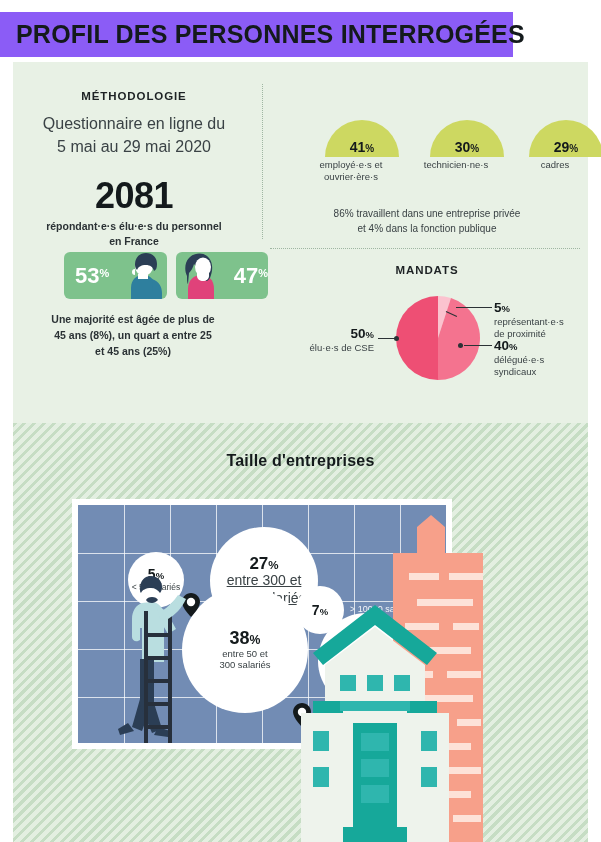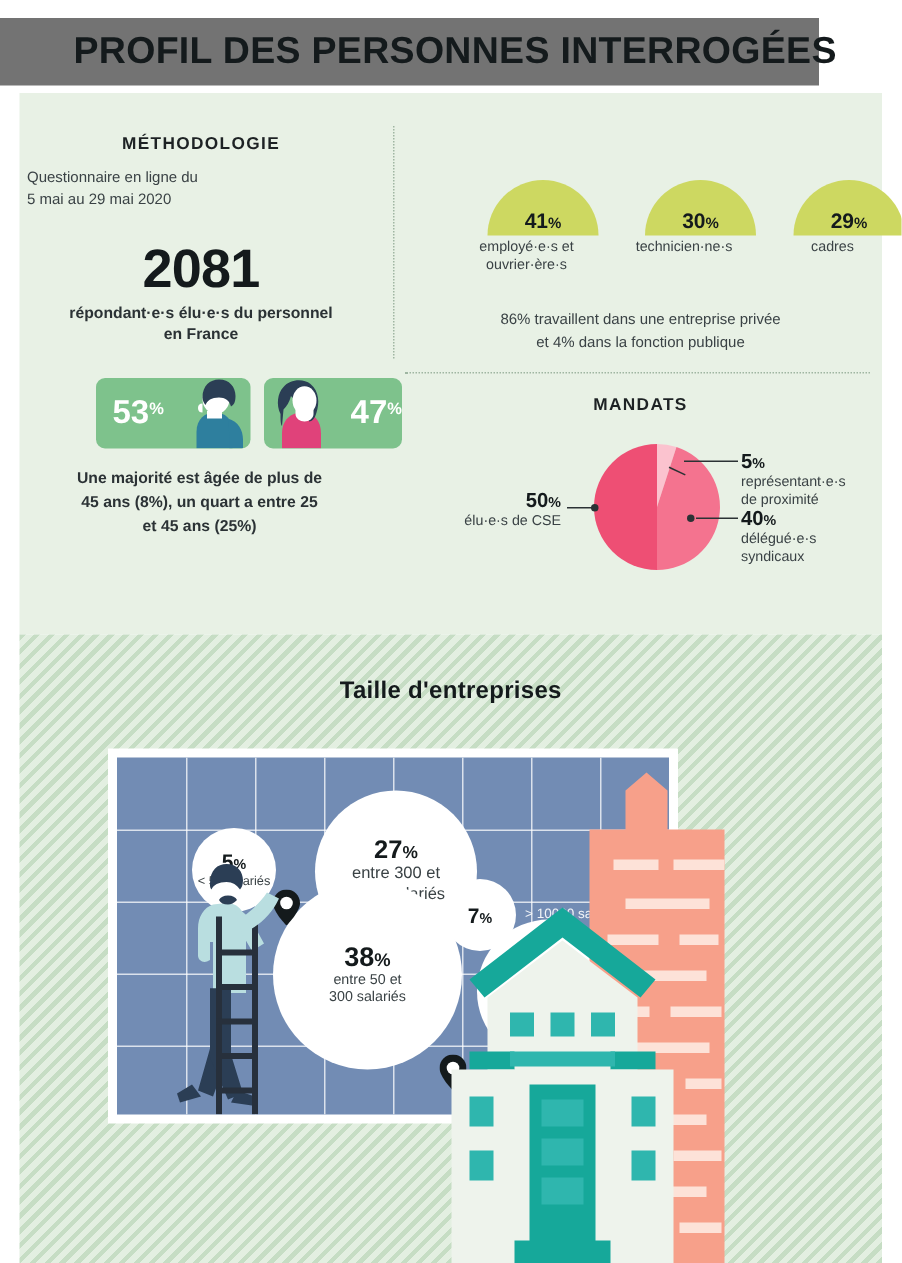--- a/index.html
+++ b/index.html
@@ -11,32 +11,32 @@
   }
   .page{position:absolute;inset:0;}
 
   
   .top-bg{
     position:absolute;left:13px;top:62px;width:575px;height:361px;
     background:#e8f1e5;
   }
   .title-band{
     position:absolute;left:0;top:12px;width:513px;height:45px;
-    background:#737373;display:flex;align-items:center;padding-left:33px;
+    background:#8b5cf6;display:flex;align-items:center;
   }
   .title-text{
     margin-left:16px;font-size:25px;font-weight:bold;letter-spacing:.2px;
     color:#141a1c;white-space:nowrap;
   }
 
   .section-title{
     font-size:11.5px;font-weight:bold;letter-spacing:.9px;text-align:center;
     color:#1d2224;
   }
-  .body-text{font-size:10px;line-height:1.45;color:#3a4245;}
+  .body-text{font-size:16px;line-height:1.45;text-align:center;color:#3a4245;}
 
   
   .vdiv{
     position:absolute;left:262px;top:84px;width:0;height:155px;
     border-left:1px dotted #9fb6a2;
   }
   .hdiv{
     position:absolute;left:270px;top:248px;width:310px;height:0;
     border-top:1px dotted #9fb6a2;
   }
@@ -282,21 +282,21 @@
     <div class="gl-h" style="top:144px;"></div>
     <div class="gl-h" style="top:192px;"></div>
 
     <div class="bubble" style="left:50px;top:47px;width:56px;height:56px;">
       <div class="bp" style="font-size:14px;"><span>5</span><span class="s">%</span></div>
       <div class="bl" style="font-size:8.5px;"><span>&lt; 50 salariés</span></div>
     </div>
 
     <div class="bubble" style="left:132px;top:22px;width:108px;height:108px;">
       <div class="bp" style="font-size:17px;"><span>27</span><span class="s">%</span></div>
-      <div class="bl" style="font-size:11px;">
+      <div class="bl" style="font-size:14px;text-decoration:underline;">
         <span>entre 300 et</span><br><span>1000 salariés</span>
       </div>
     </div>
 
     <div class="bubble" style="left:218px;top:81px;width:48px;height:48px;">
       <div class="bp" style="font-size:14px;"><span>7</span><span class="s">%</span></div>
     </div>
     <div class="outside-label" style="left:272px;top:99px;">&gt; 10000 salariés</div>
 
     <div class="bubble" style="left:104px;top:82px;width:126px;height:126px;">

